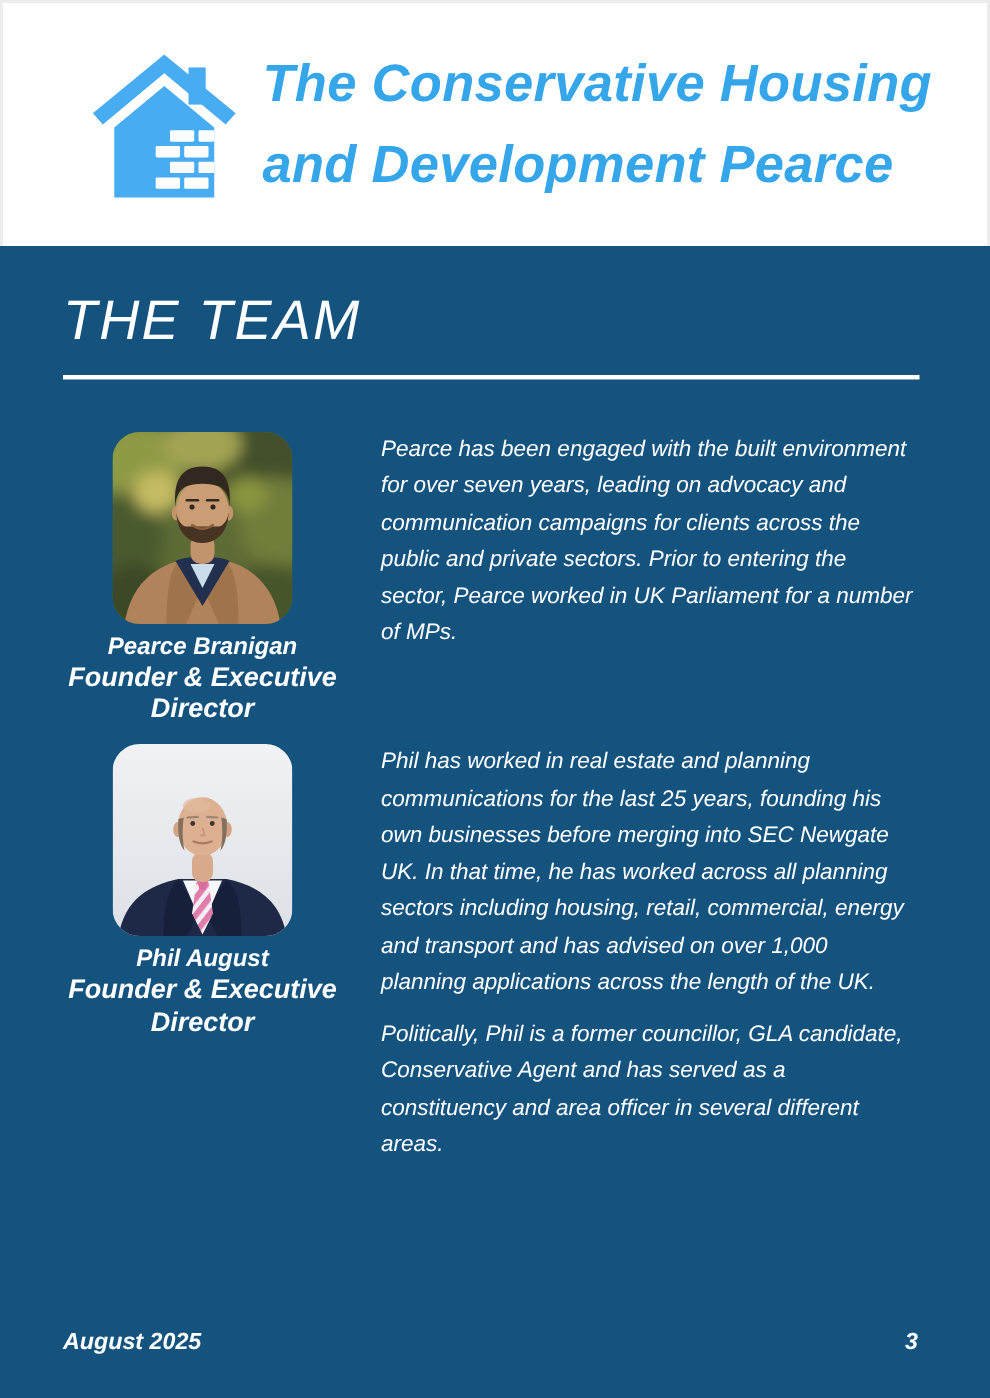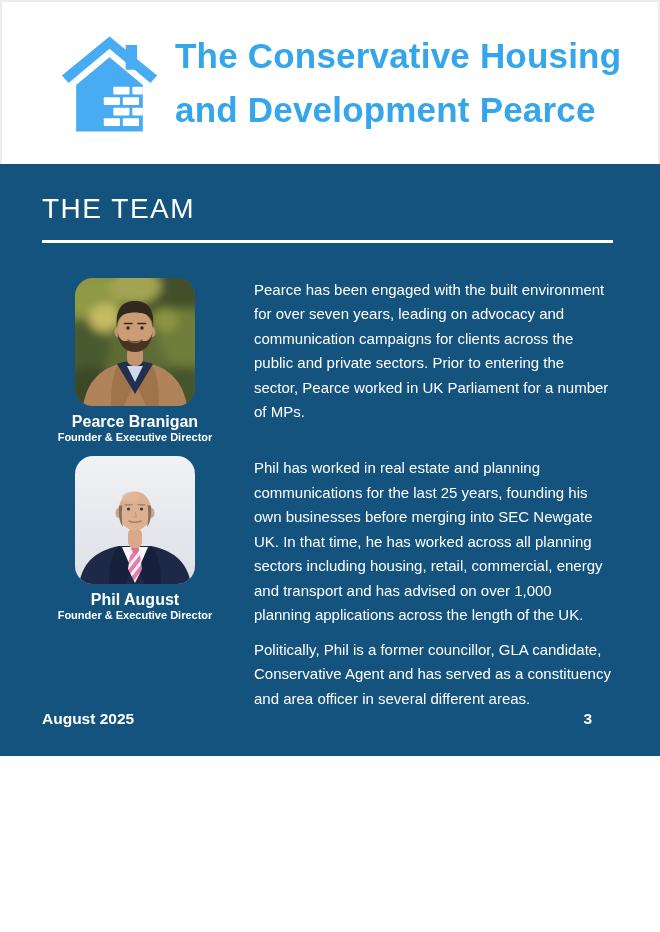--- a/index.html
+++ b/index.html
@@ -1,23 +1,24 @@
 <!DOCTYPE html>
 <html><head>
 <meta charset="utf-8">
 <style>
   * { margin:0; padding:0; box-sizing:border-box; }
   html,body { background:#ffffff; }
   body { font-family:"Liberation Sans", sans-serif; }
 
   .page {
     position:relative;
-    width:660px; height:756px;
+    width:660px; height:932px;
     background:#15537F;
     overflow:hidden;
+    font-style:italic;
   }
 
   
   .header {
     height:164px;
     background:#ffffff;
     border:2px solid #ececec;
     border-bottom:none;
     display:flex;
     align-items:center;
@@ -31,21 +32,21 @@
     font-size:35px;
     line-height:54px;
     letter-spacing:0.2px;
     white-space:nowrap;
   }
 
   
   .page-title {
     margin:30px 48px 0 42px;
     color:#ffffff;
-    font-size:28px;
+    font-size:37px;
     font-weight:300;
     letter-spacing:1.5px;
     line-height:1.1;
   }
   .rule {
     height:3px;
     background:#ffffff;
     width:571px;
     margin:15px 0 0 42px;
     border:none;
@@ -68,41 +69,41 @@
   .photo svg { display:block; width:120px; height:128px; }
   .person-name {
     margin-top:6px;
     color:#ffffff;
     font-size:16px;
     font-weight:bold;
     line-height:1.2;
   }
   .person-role {
     color:#ffffff;
-    font-size:11px;
+    font-size:18px;
     font-weight:bold;
     line-height:1.2;
   }
 
   .bio-col {
     margin-left:19px;
     width:357px;
     flex:none;
     color:#ffffff;
     font-size:15px;
     line-height:24.5px;
     font-weight:400;
   }
   .bio-col p { margin:0 0 10px 0; }
   .bio-col p:last-child { margin-bottom:0; }
 
   
   .footer {
     position:absolute;
-    left:42px; right:68px; bottom:28px;
+    left:42px; right:48px; bottom:28px;
     display:flex;
     justify-content:space-between;
     color:#ffffff;
     font-size:15.5px;
     font-weight:bold;
   }
 </style>
 </head>
 <body>
 

